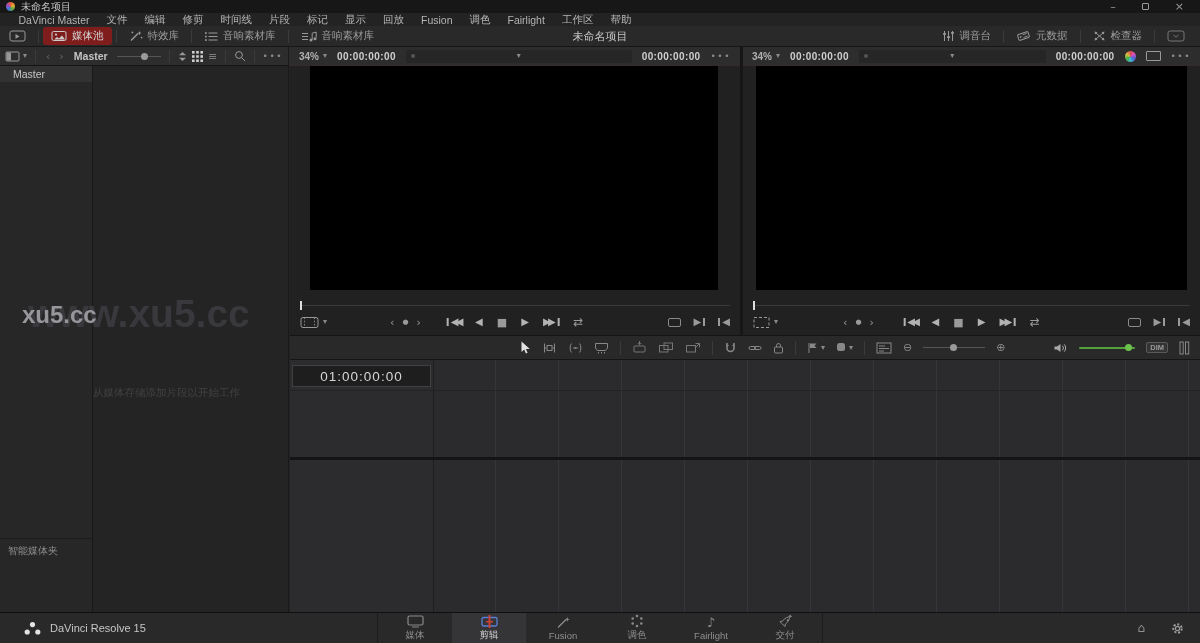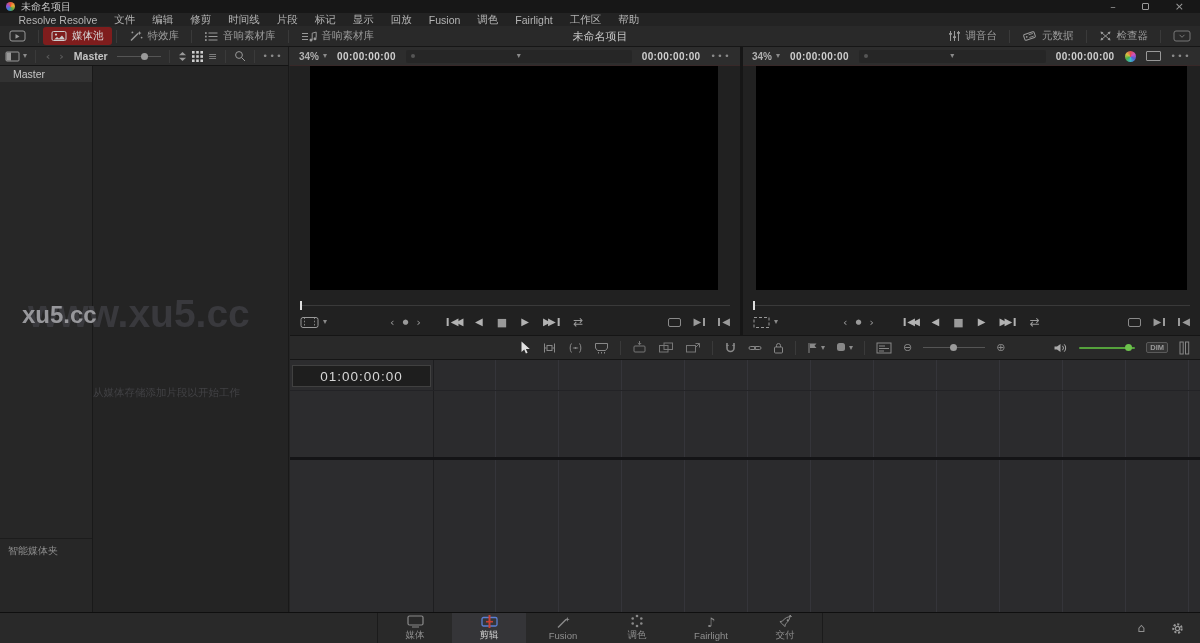--- a/index.html
+++ b/index.html
@@ -25,21 +25,21 @@
   .menubar span{padding:0 8.5px;white-space:nowrap}
 
   
   .toolbar{position:absolute;left:0;top:26px;width:1200px;height:21px;background:#292929;
            border-bottom:1px solid #161616;display:flex;align-items:center;font-size:10.5px;color:#9c9c9c}
   .tb-iconbtn{padding:0 9px;display:flex;align-items:center}
   .tb-btn{display:flex;align-items:center;gap:5px;padding:2px 8px;margin:0 1px;border-radius:3px;white-space:nowrap}
   .tb-btn.active{background:#7f1d1d;color:#d6d6d6}
   .tb-sep{width:1px;height:13px;background:#3a3a3a;margin:0 3px}
   .toolbar-center{position:absolute;left:0;right:0;text-align:center;font-size:11px;color:#c6c6c6;pointer-events:none}
-  .tb-right{margin-left:auto;display:flex;align-items:center;}
+  .tb-right{margin-left:auto;display:flex;align-items:center;padding-right:6px}
 
   
   .headers{position:absolute;left:0;top:47px;width:1200px;height:19px;background:#2d2d2d}
   .pool-header{position:absolute;left:0;top:0;width:289px;height:19px;display:flex;align-items:center;
                padding:0 5px;gap:5px;border-right:1px solid #1a1a1a;border-bottom:1px solid #141414}
   .ph-arrow{font-size:11px;font-weight:bold;color:#5a5a5a;padding:0 2px}
   .ph-master{font-size:10.5px;font-weight:bold;color:#c4c4c4;margin-left:3px}
   .slider{width:64px;height:9px;position:relative;margin-left:4px}
   .slider .track{position:absolute;top:4px;left:0;right:0;height:1px;background:#555}
   .slider .knob{position:absolute;top:1px;left:24px;width:7px;height:7px;border-radius:50%;background:#9a9a9a}
@@ -159,21 +159,21 @@
     <span class="app-logo"></span>
     <span class="win-title">未命名项目</span>
     <span class="win-controls">
       <span class="win-min g">–</span>
       <span class="win-max"></span>
       <span class="win-close g">×</span>
     </span>
   </div>
 
   <div class="menubar">
-    <span>Resolve Resolve</span>
+    <span>DaVinci Master</span>
     <span>文件</span>
     <span>编辑</span>
     <span>修剪</span>
     <span>时间线</span>
     <span>片段</span>
     <span>标记</span>
     <span>显示</span>
     <span>回放</span>
     <span>Fusion</span>
     <span>调色</span>
@@ -550,20 +550,30 @@
   <div class="timeline">
     <div class="tl-hdrcol"></div>
     <div class="tl-grid"></div>
     <div class="tl-vline"></div>
     <div class="tl-ruler-line"></div>
     <div class="tl-sep"></div>
     <div class="tc-box">01:00:00:00</div>
   </div>
 
   <div class="bottombar">
+    <div class="bb-app">
+      <svg width="17" height="15">
+          <g fill="#e3e3e3">
+            <circle cx="8.5" cy="3.6" r="2.6"></circle>
+            <circle cx="3.2" cy="11" r="2.6"></circle>
+            <circle cx="13.8" cy="11" r="2.6"></circle>
+          </g>
+        </svg>
+      <span>DaVinci Resolve 15</span>
+    </div>
     <div class="bb-sep" style="left:377px"></div>
     <div class="bb-pages">
       <div class="page">
         <svg width="17" height="13">
             <rect x="1" y="1" width="15" height="9" rx="1.5" fill="none" stroke="#8a8a8a" stroke-width="1.2"></rect>
             <path d="M5 12h7" stroke="#8a8a8a"></path>
           </svg>
         <span class="plabel">媒体</span>
       </div>
       <div class="page active">

